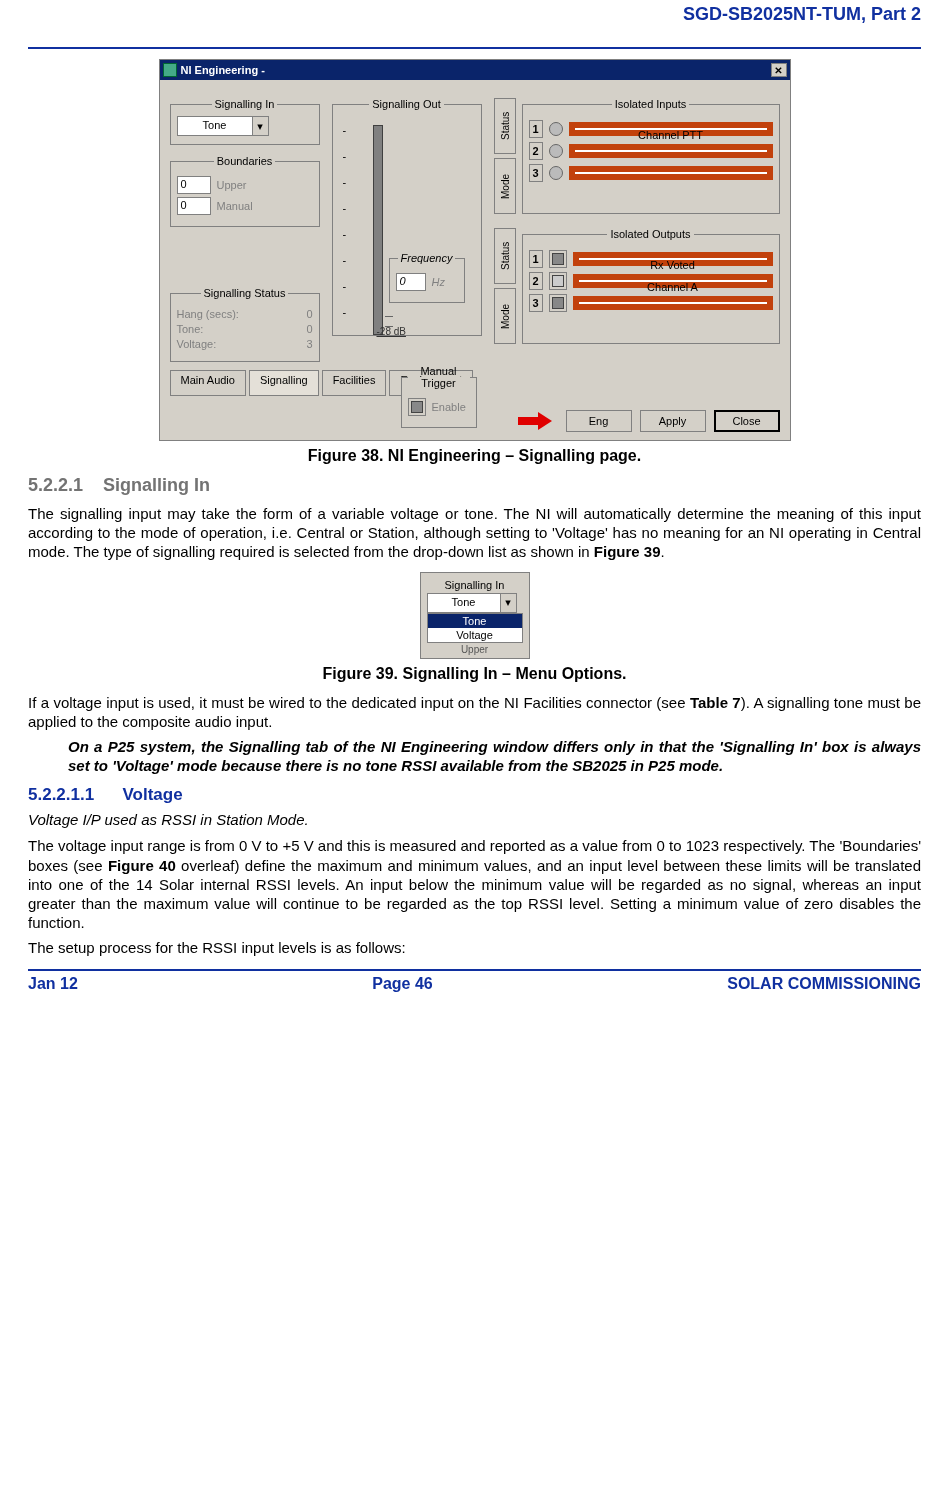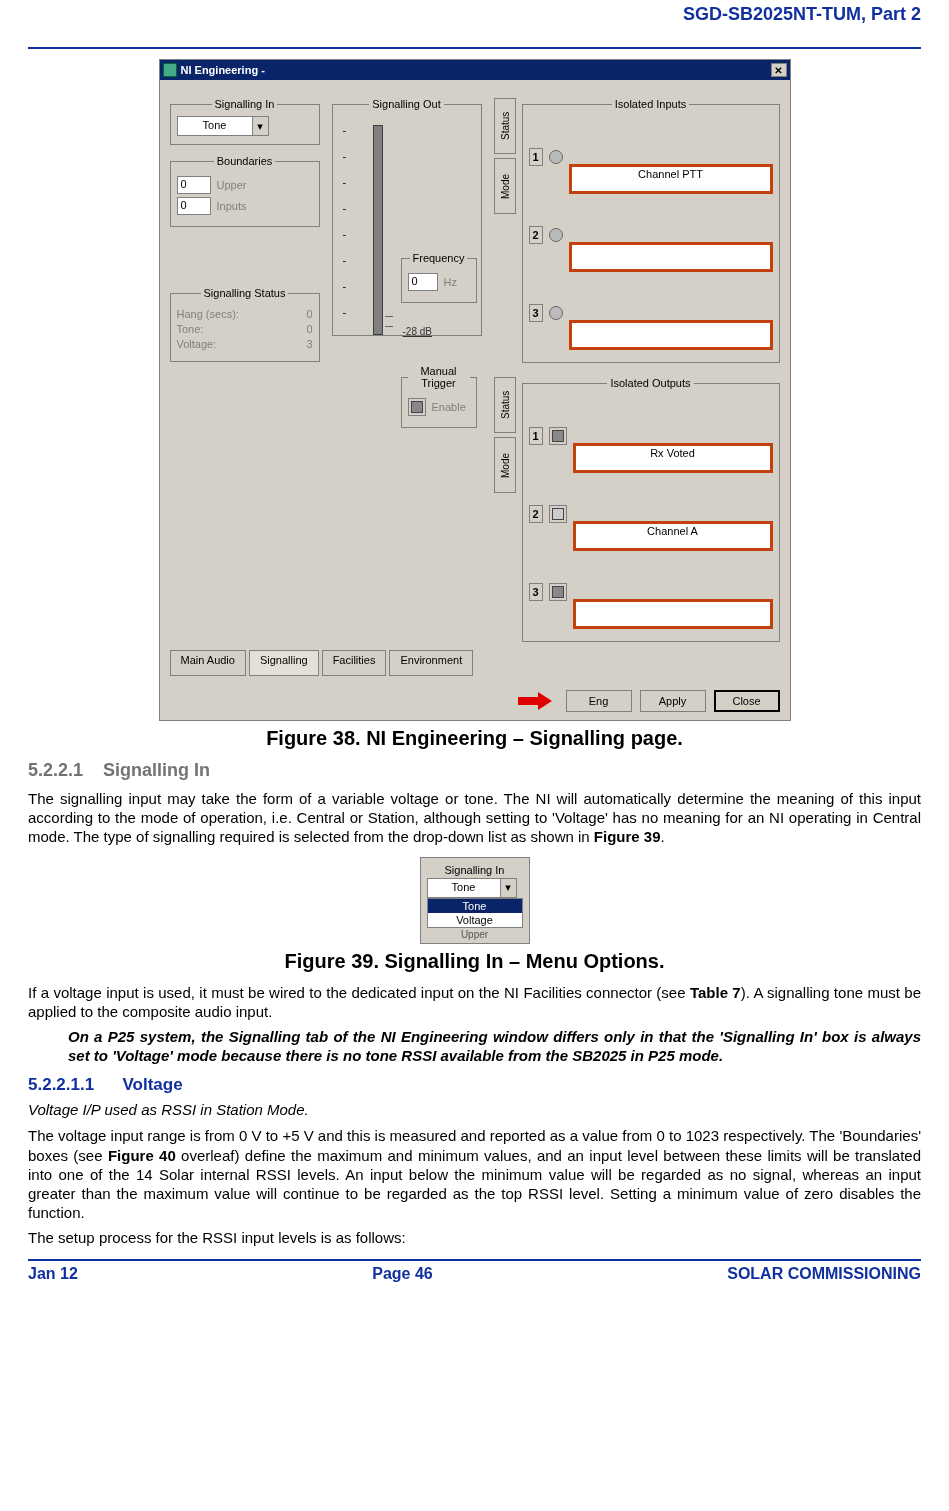--- a/index.html
+++ b/index.html
@@ -19,21 +19,21 @@
   .rule-top { border-top: 2px solid #1030a0; margin-top: 22px; }
   .rule-bot { border-top: 2px solid #1030a0; margin-top: 12px; }
   .hdr-right {
     text-align: right;
     color: #1030a0;
     font-weight: bold;
     font-size: 18px;
     margin: 4px 0 2px 0;
   }
   .figure-wrap { text-align: center; margin-top: 10px; }
-  .caption { text-align: center; font-weight: bold; margin: 6px 0 10px 0; font-size: 20px;}
+  .caption { text-align: center; font-weight: bold; margin: 6px 0 10px 0; font-size: 16px;}
   .h3 { color: #737373; font-weight: bold; font-size: 18px; margin: 6px 0 8px 0; }
   .h4 { color: #1030a0; font-weight: bold; font-size: 17px; margin: 10px 0 6px 0; }
   .para { text-align: justify; margin: 6px 0; line-height: 1.28; }
   .note-label { font-style: italic; font-weight: bold; margin: 10px 0 6px 0;}
   .note-body { font-style: italic; font-weight: bold; text-align: justify; margin: 0 0 10px 40px; line-height: 1.28;}
   .ital { font-style: italic; margin: 4px 0 8px 0;}
   .footer-row {
     display: flex; justify-content: space-between;
     margin-top: 4px; margin-bottom: 16px;
     font-weight: bold; font-size: 16px;
@@ -82,40 +82,40 @@
   .vlabel { color:#808080; }
   .sigout { border:1px solid #808080; height: 238px; position:relative; padding-top:2px;}
   .sigout legend{font-size:11px;padding:0 3px;}
   .dashcol { position:absolute; top:14px; left:10px; display:flex;flex-direction:column;gap:14px;}
   .meter {
     position:absolute; bottom:0; left:40px; width:10px; height:210px;
     background:#808080; border:1px solid #404040;
   }
   .meter-tick1{position:absolute;bottom:8px;left:52px;width:8px;height:1px;background:#666;}
   .meter-tick2{position:absolute;bottom:18px;left:52px;width:8px;height:1px;background:#666;}
-  .meter-lbl{position:absolute;bottom:-2px;left:70px;font-size:10px;color:#333;text-decoration:underline;}
-  .freqbox { position:absolute; top:136px; left:62px; }
+  .meter-lbl{position:absolute;bottom:-2px;left:44px;font-size:10px;color:#333;text-decoration:underline;}
+  .freqbox { position:absolute; top:136px; left:50px;font-style:italic; }
   .mtrig { position:absolute; top:198px; left:62px; }
   .chk { width:18px;height:18px;background:#d4d0c8;border:1px solid #808080;display:inline-flex;align-items:center;justify-content:center;}
   .tabs { display:flex; gap:3px; padding: 0 10px 6px 10px;}
   .tabbtn { border:1px solid #808080;background:#d4d0c8;padding:3px 10px;height:26px;font-size:11px;}
   .tabbtn.active{background:#e4e0d8;}
   .bottombar{ display:flex; justify-content:flex-end; gap:8px; padding:8px 10px; align-items:center;}
   .btn { border:1px solid #808080; background:#d4d0c8; width:66px;height:22px;
     display:flex;align-items:center;justify-content:center;font-size:11px;}
   .btn.primary{border:2px solid #000;}
   .sidetab{ writing-mode: vertical-rl; transform:rotate(180deg);
     border:1px solid #808080;background:#d4d0c8;padding:6px 3px;font-size:10px;
     display:flex;align-items:center;justify-content:center;height:56px;width:22px;}
   .iorow{display:flex;align-items:center;gap:6px;margin:4px 0;}
   .ionum{width:14px;height:18px;border:1px solid #808080;background:#d4d0c8;
     display:flex;align-items:center;justify-content:center;font-weight:bold;}
   .dot{width:14px;height:14px;border-radius:50%;background:#bbb;border:1px solid #666;}
   .sq{width:12px;height:12px;background:#888;border:1px solid #444;}
-  .iotext{flex:1;height:30px;background:#fff;border:3px solid #c2410c;padding:1px 4px;margin-top:44px;}
+  .iotext{flex:1;height:14px;background:#fff;border:6px solid #c2410c;padding:1px 4px;}
   .arrow-red{
     display:inline-block; width:34px;height:18px;position:relative;margin-right:6px;
   }
   .arrow-red::before{
     content:"";position:absolute;left:0;top:5px;width:20px;height:8px;background:#e00000;
   }
   .arrow-red::after{
     content:"";position:absolute;left:20px;top:0;width:0;height:0;
     border-top:9px solid transparent;border-bottom:9px solid transparent;border-left:14px solid #e00000;
   }
@@ -163,21 +163,21 @@
           </fieldset>
 
           <fieldset class="grp">
             <legend>Boundaries</legend>
             <div class="row">
               <span class="numbox">0</span>
               <span class="vlabel">Upper</span>
             </div>
             <div class="row">
               <span class="numbox">0</span>
-              <span class="vlabel">Inputs</span>
+              <span class="vlabel">Manual</span>
             </div>
           </fieldset>
 
           <div style="height:40px"></div>
 
           <fieldset class="grp">
             <legend>Signalling Status</legend>
             <div class="row" style="justify-content:space-between">
               <span class="vlabel">Hang (secs):</span>
               <span class="vlabel">0</span>

